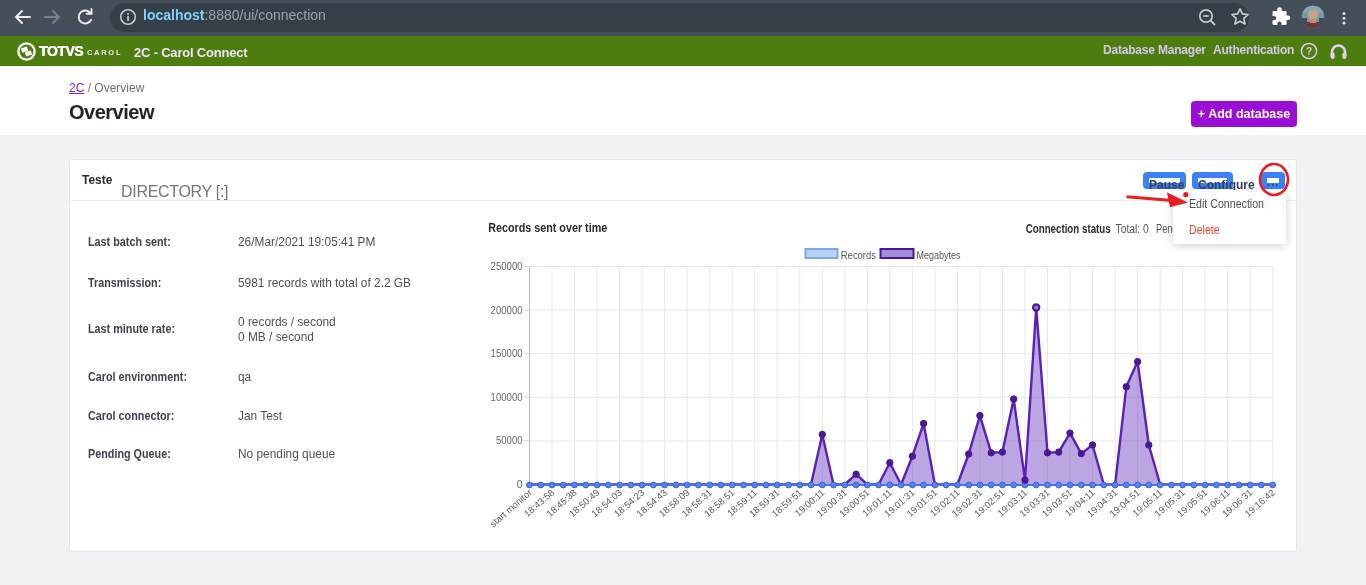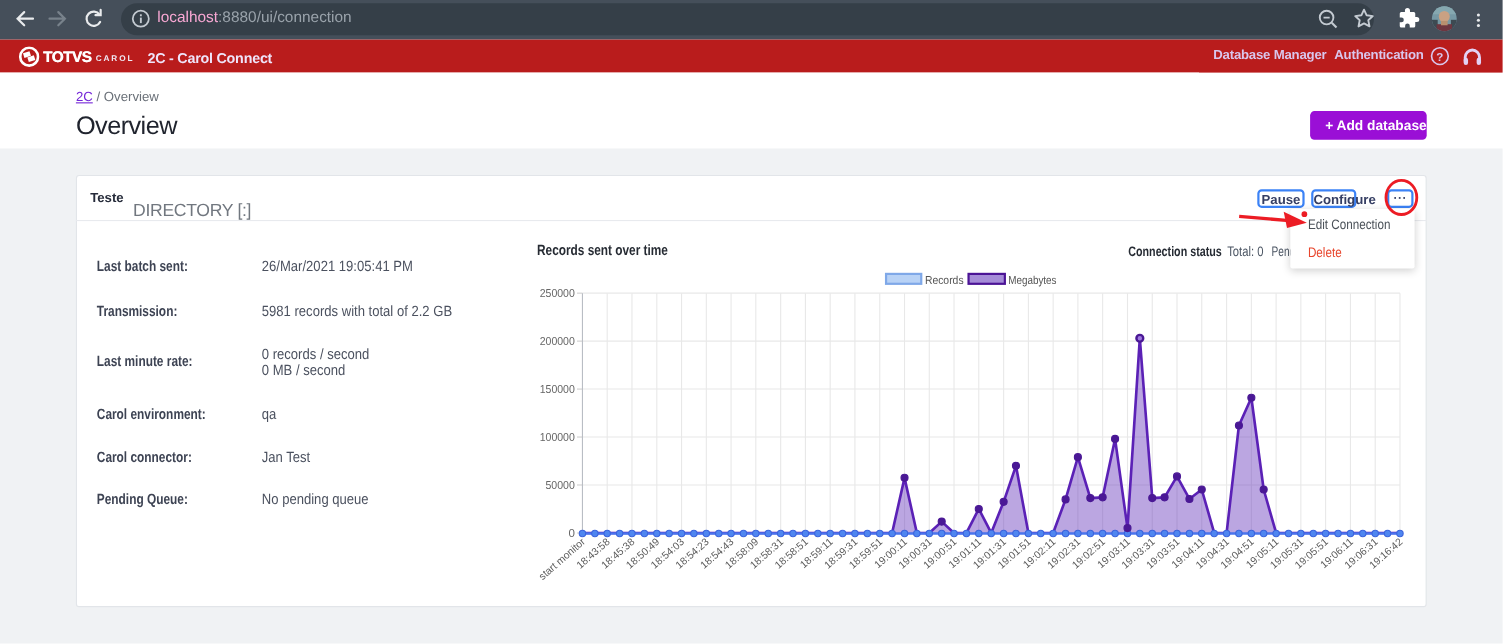--- a/index.html
+++ b/index.html
@@ -1,36 +1,36 @@
 <!DOCTYPE html>
 <html><head><meta charset="utf-8"><style>
 *{margin:0;padding:0;box-sizing:border-box}
 html,body{width:1366px;height:585px;overflow:hidden;font-family:"Liberation Sans",sans-serif}
 .abs{position:absolute}
 
 #chrome{position:absolute;left:0;top:0;width:1366px;height:36px;background:#454f5a}
 #pill{position:absolute;left:110px;top:3px;width:1139px;height:29px;border-radius:15px;background:#353f48}
 #url{position:absolute;left:143px;top:7px;font-size:14px;color:#9aa3ab;white-space:nowrap}
-#url b{color:#f9a8d4;font-weight:400}
-
-#nav{position:absolute;left:0;top:36px;width:1366px;height:30px;background:#b91c1c}
+#url b{color:#7dd3fc;font-weight:700}
+
+#nav{position:absolute;left:0;top:36px;width:1366px;height:30px;background:#4d7c0f}
 .navlink{position:absolute;top:7px;font-size:12px;font-weight:bold;color:#d9c6ec;letter-spacing:-0.2px}
 
 #phead{position:absolute;left:0;top:66px;width:1090px;height:69px;background:#fff}
 #crumb{position:absolute;left:69px;top:15px;font-size:12px;color:#6a7078}
 #crumb a{color:#7527d8;text-decoration:underline}
-#ptitle{position:absolute;left:69px;top:35px;font-size:23px;font-weight:normal;color:#20242e;letter-spacing:-0.5px}
-#addbtn{position:absolute;left:1191px;top:35px;width:106px;height:26px;background:#9a0fd6;border-radius:4px;color:#fff;font-size:12.5px;font-weight:bold;text-align:right;line-height:26px}
+#ptitle{position:absolute;left:69px;top:35px;font-size:20px;font-weight:bold;color:#20242e;letter-spacing:-0.5px}
+#addbtn{position:absolute;left:1191px;top:35px;width:106px;height:26px;background:#9a0fd6;border-radius:4px;color:#fff;font-size:12.5px;font-weight:bold;text-align:center;line-height:26px}
 
 #content{position:absolute;left:0;top:135px;width:1366px;height:450px;background:#f0f2f4}
 #card{position:absolute;left:69px;top:159px;width:1228px;height:393px;background:#fff;border:1px solid #e2e5e9;border-radius:3px}
 #chead{position:absolute;left:69px;top:159px;width:1228px;height:42px;border-bottom:1px solid #e8eaee}
 #tname{position:absolute;left:82px;top:173px;font-size:12px;font-weight:bold;color:#262b3a}
 #tdir{position:absolute;left:121px;top:183px;font-size:16px;color:#71777f;letter-spacing:-0.3px}
-.btn{position:absolute;top:172px;height:17px;background:#fff;border:2px solid #3b82f6;border-radius:4px;font-size:12px;font-weight:bold;color:#353e63;text-align:center;line-height:15px}
+.btn{position:absolute;top:172px;height:17px;background:#fff;border:6px solid #3b82f6;border-radius:4px;font-size:12px;font-weight:bold;color:#353e63;text-align:center;line-height:15px}
 
 .slab{position:absolute;font-size:13.5px;font-weight:bold;color:#3d4353;white-space:nowrap;transform:scaleX(0.8);transform-origin:left center}
 .sval{position:absolute;font-size:13.5px;color:#4b515f;white-space:nowrap;transform:scaleX(0.88);transform-origin:left center}
 
 #ddown{position:absolute;left:1173px;top:190px;width:113px;height:54px;background:#fff;border-radius:2px;box-shadow:0 2px 8px rgba(0,0,0,0.18)}
 #ddown .it{position:absolute;left:16px;font-size:12.5px;color:#4a5158;transform:scaleX(0.85);transform-origin:left center}
 </style></head><body>
 
 <div id="chrome">
   <svg class="abs" style="left:10px;top:5px" width="96" height="24" viewBox="0 0 96 24">

